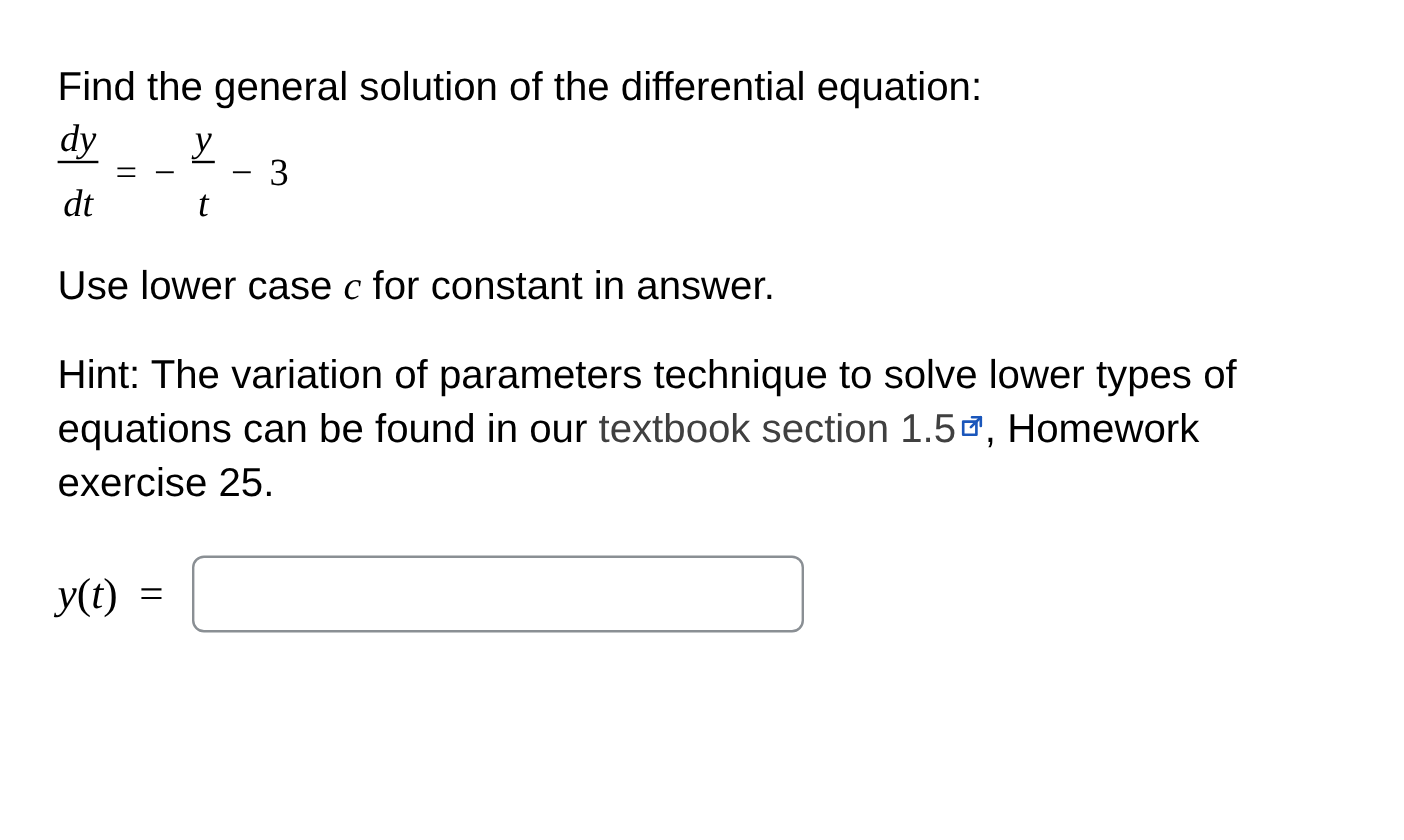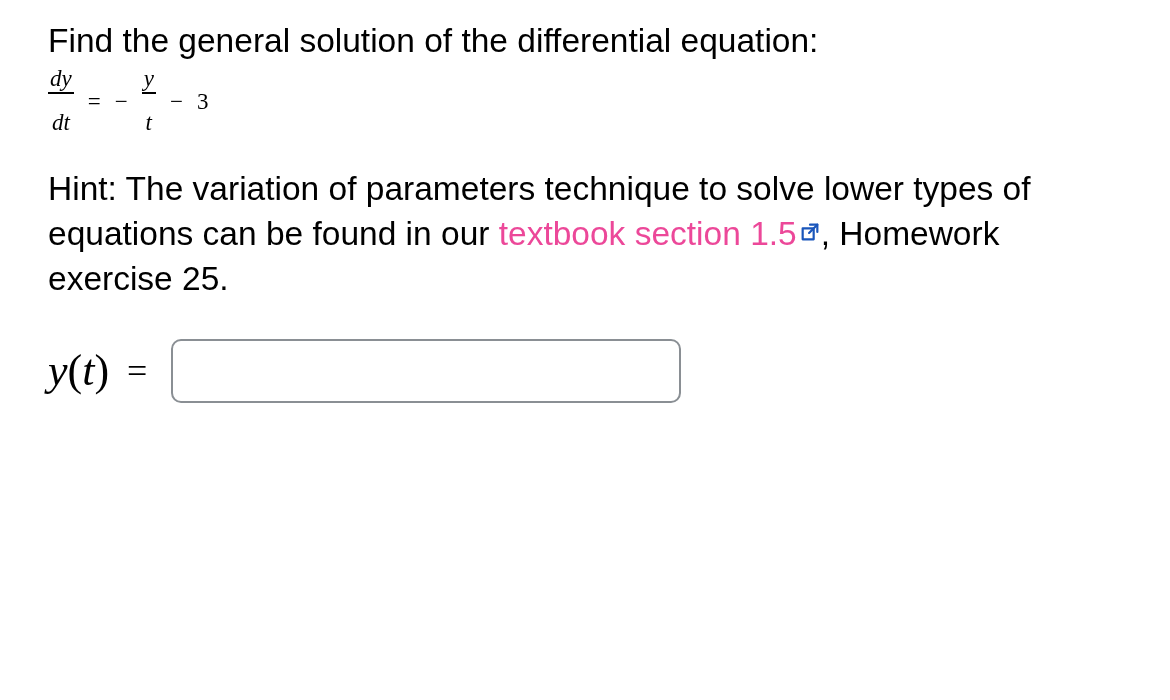--- a/index.html
+++ b/index.html
@@ -11,25 +11,26 @@
     font-family: "Trebuchet MS", "Lucida Sans Unicode", "Lucida Grande", sans-serif;
     color: #000;
   }
   .page {
     padding: 18px 40px 0 48px;
     font-size: 33.5px;
     line-height: 1.35;
   }
   .prompt-line {
     margin-bottom: 4px;
+    margin-top: 32px;
   }
   .eq {
     font-family: Georgia, "Times New Roman", serif;
     font-style: italic;
-    font-size: 23px;
+    font-size: 32px;
     display: flex;
     align-items: center;
     gap: 14px;
     margin: 0 0 30px 0;
     line-height: 1;
   }
   .frac {
     display: inline-flex;
     flex-direction: column;
     align-items: center;
@@ -49,39 +50,39 @@
     font-style: normal;
   }
   .para {
     margin: 28px 0;
   }
   .mathvar {
     font-family: Georgia, "Times New Roman", serif;
     font-style: italic;
   }
   .link {
-    color: #ec4899;
+    color: #404040;
   }
   .ext-icon {
     display: inline-block;
     vertical-align: baseline;
     margin-left: 2px;
     position: relative;
     top: -2px;
   }
   .answer-row {
     display: flex;
     align-items: center;
     gap: 18px;
     margin-top: 38px;
   }
   .answer-label {
     font-family: Georgia, "Times New Roman", serif;
     font-style: italic;
-    font-size: 44px;
+    font-size: 36px;
   }
   .answer-label .paren {
     font-style: normal;
   }
   .answer-eq {
     font-family: Georgia, "Times New Roman", serif;
     font-style: normal;
     font-size: 36px;
     margin-right: 6px;
   }
@@ -114,20 +115,23 @@
     <span class="op">−</span>
     <span class="frac">
       <span class="num">y</span>
       <span class="bar"></span>
       <span class="den">t</span>
     </span>
     <span class="op">−</span>
     <span class="three">3</span>
   </div>
 
+  <div class="para">
+    <span>Use lower case </span><span class="mathvar">c</span><span> for constant in answer.</span>
+  </div>
 
   <div class="para">
     <span>Hint: The variation of parameters technique to solve lower types of equations can be found in our </span><span class="link"><span>textbook section 1.5</span><span class="ext-icon"><svg width="22" height="22" viewBox="0 0 24 24" fill="none" stroke="#1a56bb" stroke-width="2.4" stroke-linecap="round" stroke-linejoin="round">
             <rect x="4" y="8" width="12" height="12"></rect>
             <polyline points="12 4 20 4 20 12"></polyline>
             <line x1="20" y1="4" x2="11" y2="13"></line>
           </svg></span></span><span>, Homework exercise 25.</span>
   </div>
 
   <div class="answer-row">

